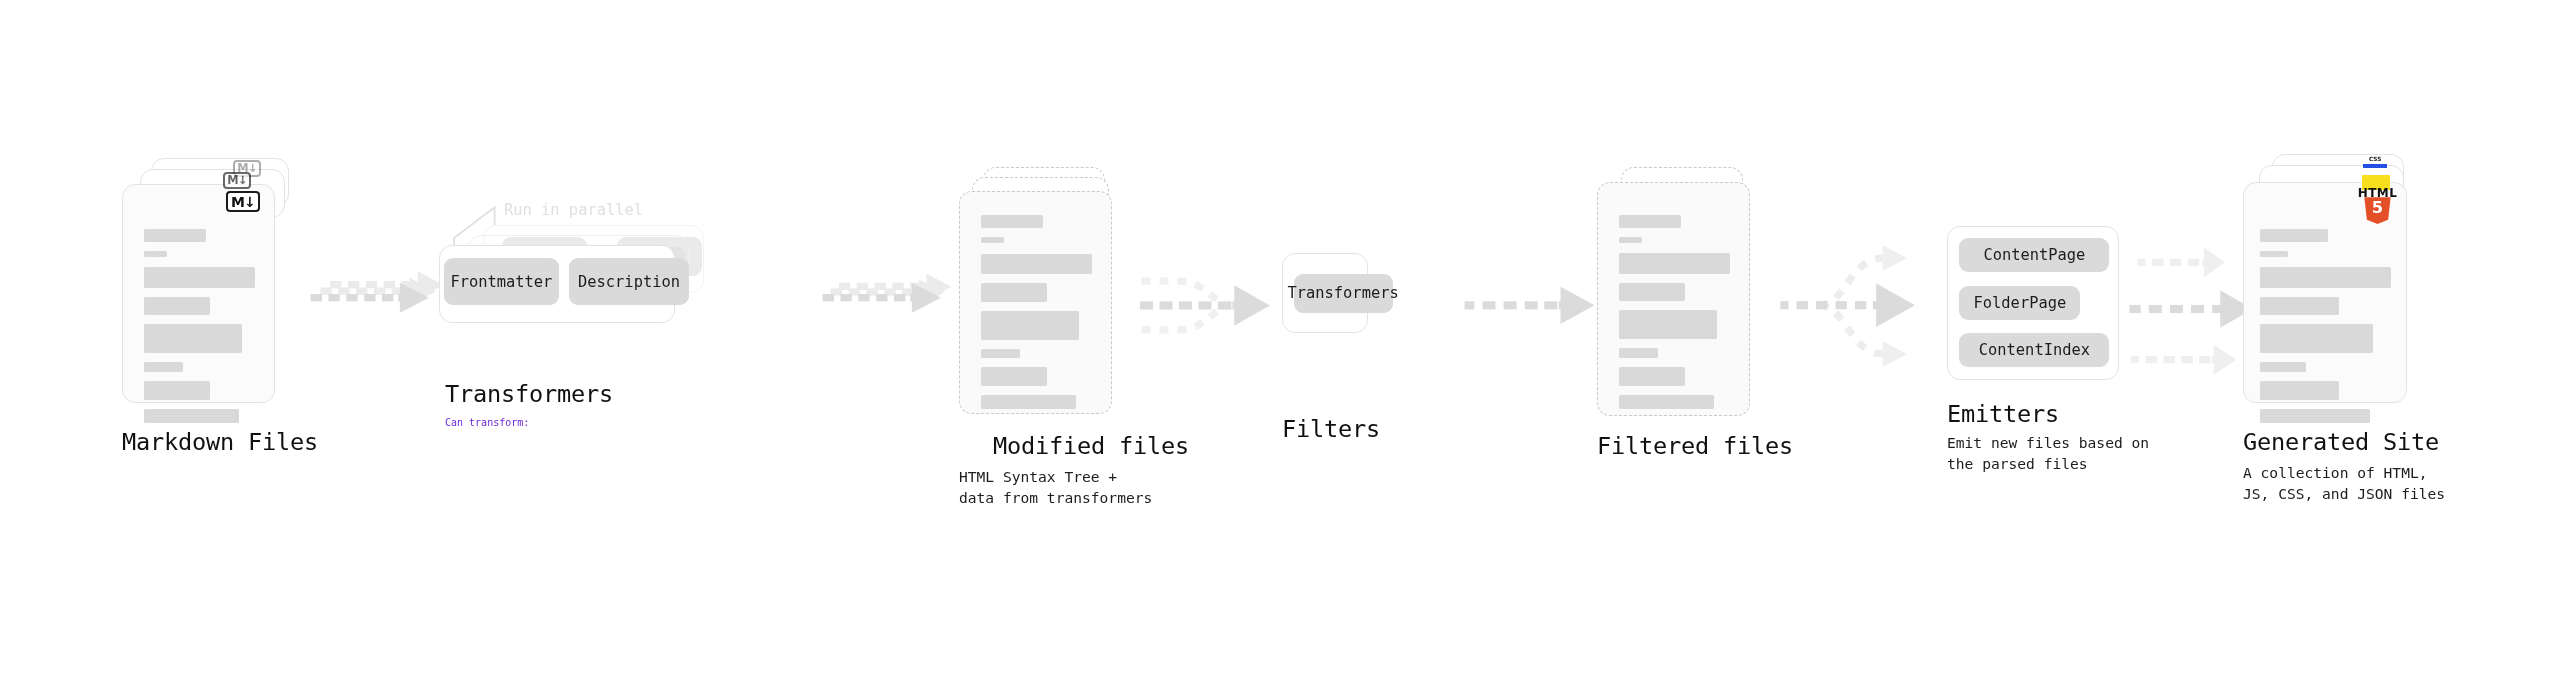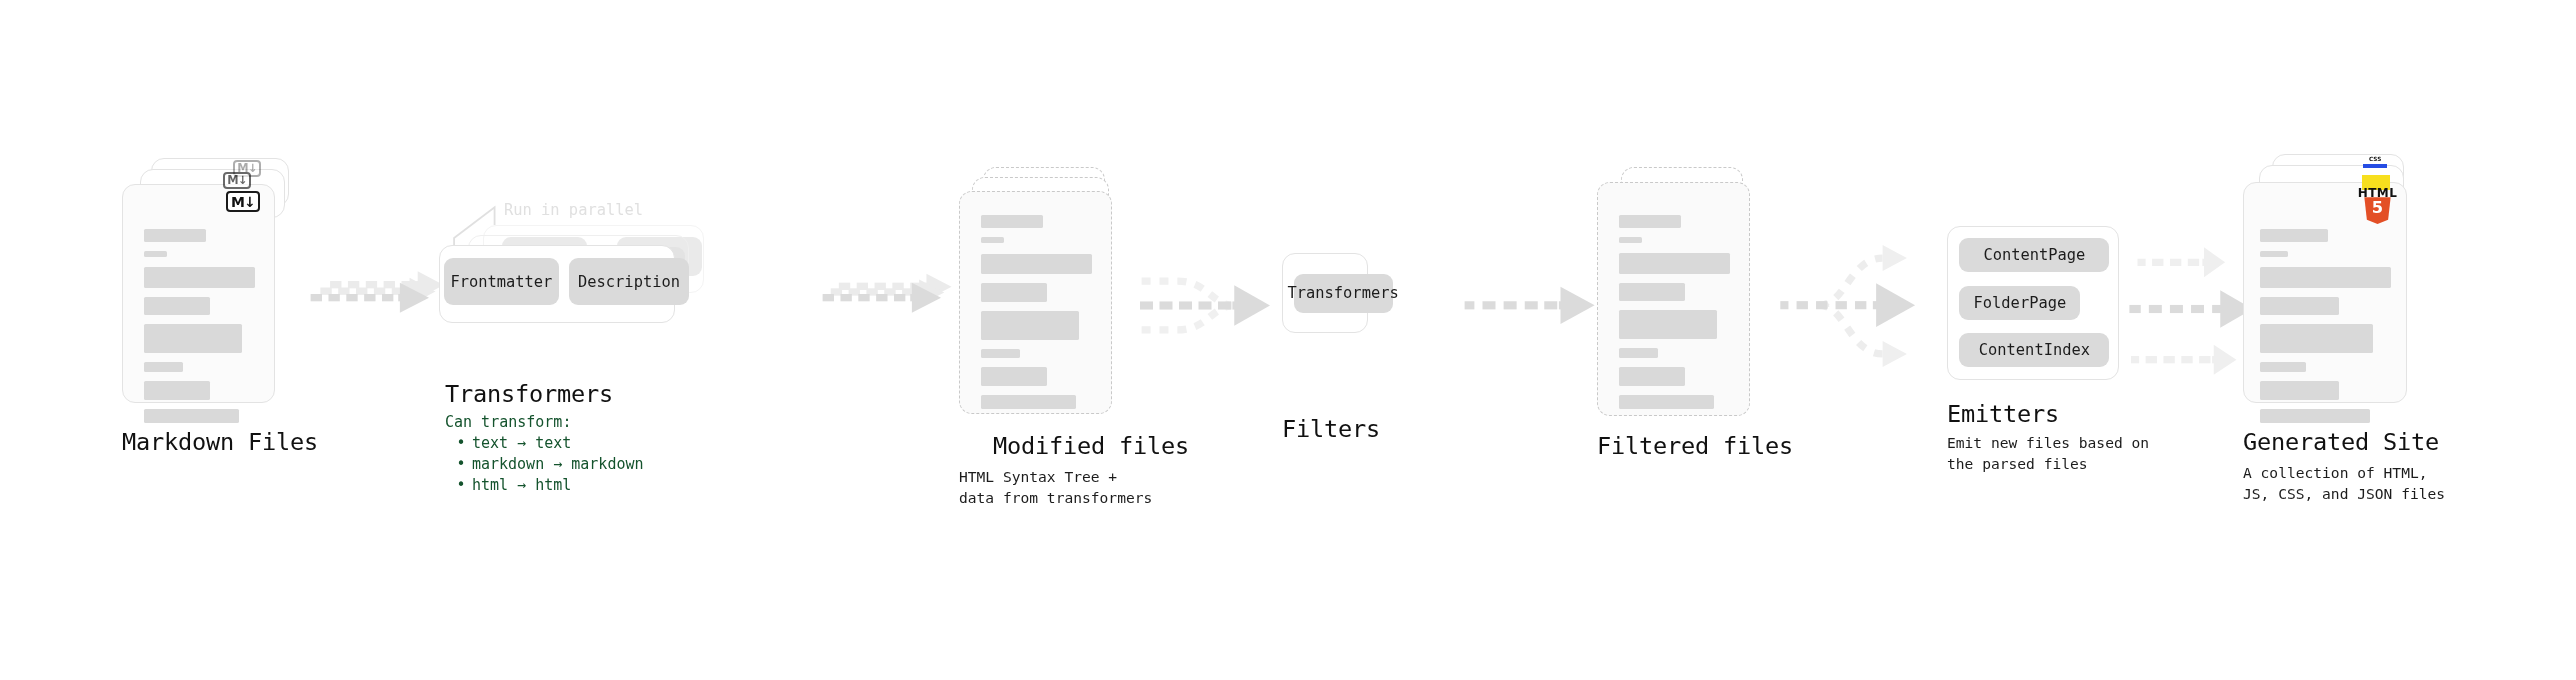--- a/index.html
+++ b/index.html
@@ -112,21 +112,21 @@
     letter-spacing: -0.2px;
   }
   .sub {
     position: absolute;
     font-family: "DejaVu Sans Mono", "Liberation Mono", monospace;
     font-size: 14.6px;
     line-height: 21px;
     color: #1c1c1c;
     white-space: pre-line;
   }
-  .sub-list { position: absolute; font-size: 15px; line-height: 21px; color: #14532d; }
+  .sub-list { position: absolute; font-size: 10px; line-height: 21px; color: #6d28d9; }
   .sub-list .hdr { white-space: nowrap; }
   .sub-list ul { list-style: none; margin-left: 11.4px; }
   .sub-list li { white-space: nowrap; }
   .sub-list li::before { content: "\2022"; margin-right: 6.5px; }
 
   .parallel-label {
     position: absolute;
     font-family: "DejaVu Sans Mono", "Liberation Mono", monospace;
     font-size: 15.4px;
     color: #e0e0e0;
@@ -233,25 +233,20 @@
       </g>
     </svg>
 
     <div class="group" style="left:0px; top:54px; width:236px; height:78px;"></div>
     <div class="pill" style="left:4.9px; top:67px; width:115px; height:47px;">Frontmatter</div>
     <div class="pill" style="left:130px; top:67px; width:120px; height:47px;">Description</div>
   </div>
   <div class="title" style="left:445px; top:380px;">Transformers</div>
   <div class="sub-list" style="left:445px; top:412px;">
     <div class="hdr">Can transform:</div>
-    <ul>
-      <li>text → text</li>
-      <li>markdown → markdown</li>
-      <li>html → html</li>
-    </ul>
   </div>
 
   <svg class="ovl" style="left:821px; top:268px;" width="146" height="65" viewBox="0 0 180 80">
     <g fill="#ebebeb">
       <g transform="translate(14,-14)">
         <rect x="8" y="32" width="14" height="9"></rect>
           <rect x="30" y="32" width="14" height="9"></rect>
         <rect x="52" y="32" width="14" height="9"></rect>
           <rect x="74" y="32" width="14" height="9"></rect>
         <rect x="96" y="32" width="14" height="9"></rect>

